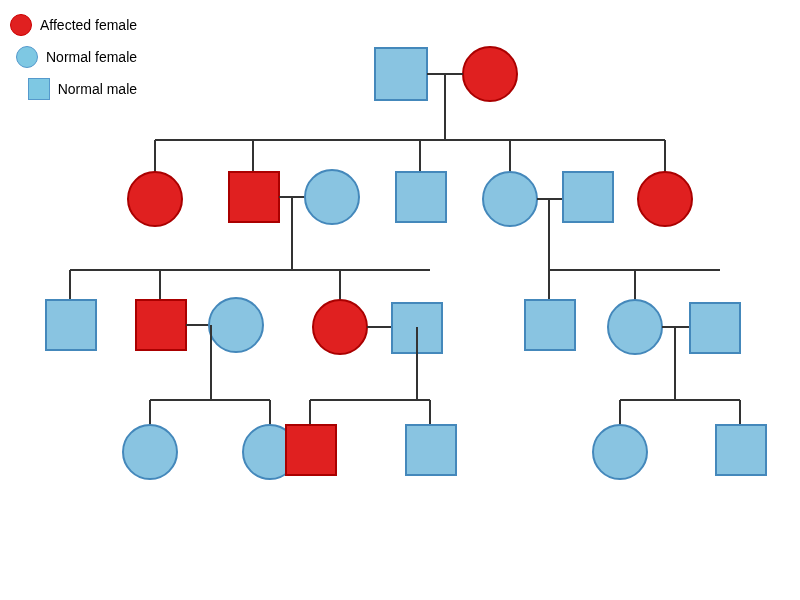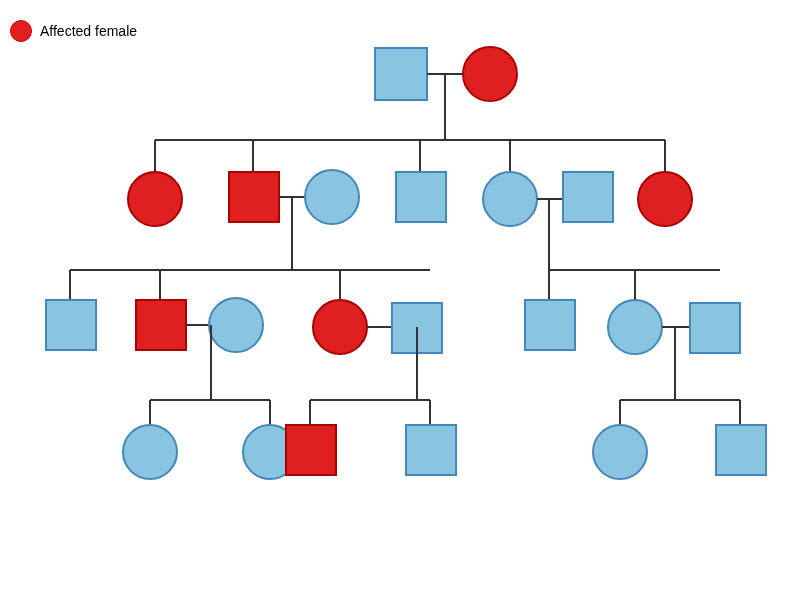--- a/index.html
+++ b/index.html
@@ -12,21 +12,21 @@
       position: relative;
     }
     svg {
       position: absolute;
       top: 0; left: 0;
       width: 800px;
       height: 600px;
     }
     .legend {
       position: absolute;
-      top: 20px;
+      top: 14px;
       left: 10px;
       display: flex;
       flex-direction: column;
       gap: 10px;
       align-items: flex-end;
     }
     .legend-item {
       display: flex;
       align-items: center;
       gap: 8px;
@@ -48,20 +48,28 @@
     .affected-red { background: #e02020; border-color: #c00; }
     .normal-blue { background: #7ec8e3; border-color: #5599cc; }
   </style>
 </head>
 <body>
 
 <div class="legend">
   <div class="legend-item">
     <div class="legend-circle affected-red"></div>
     <span>Affected female</span>
+  </div>
+  <div class="legend-item">
+    <div class="legend-circle normal-blue"></div>
+    <span>Normal female</span>
+  </div>
+  <div class="legend-item">
+    <div class="legend-square normal-blue"></div>
+    <span>Normal male</span>
   </div>
 </div>
 
 <svg viewBox="0 0 800 600">
 
   <rect x="375" y="48" width="52" height="52" fill="#89c4e1" stroke="#4488bb" stroke-width="2"></rect>
 
   <circle cx="490" cy="74" r="27" fill="#e02020" stroke="#aa0000" stroke-width="2"></circle>
 
   <line x1="427" y1="74" x2="463" y2="74" stroke="#333" stroke-width="2"></line>

